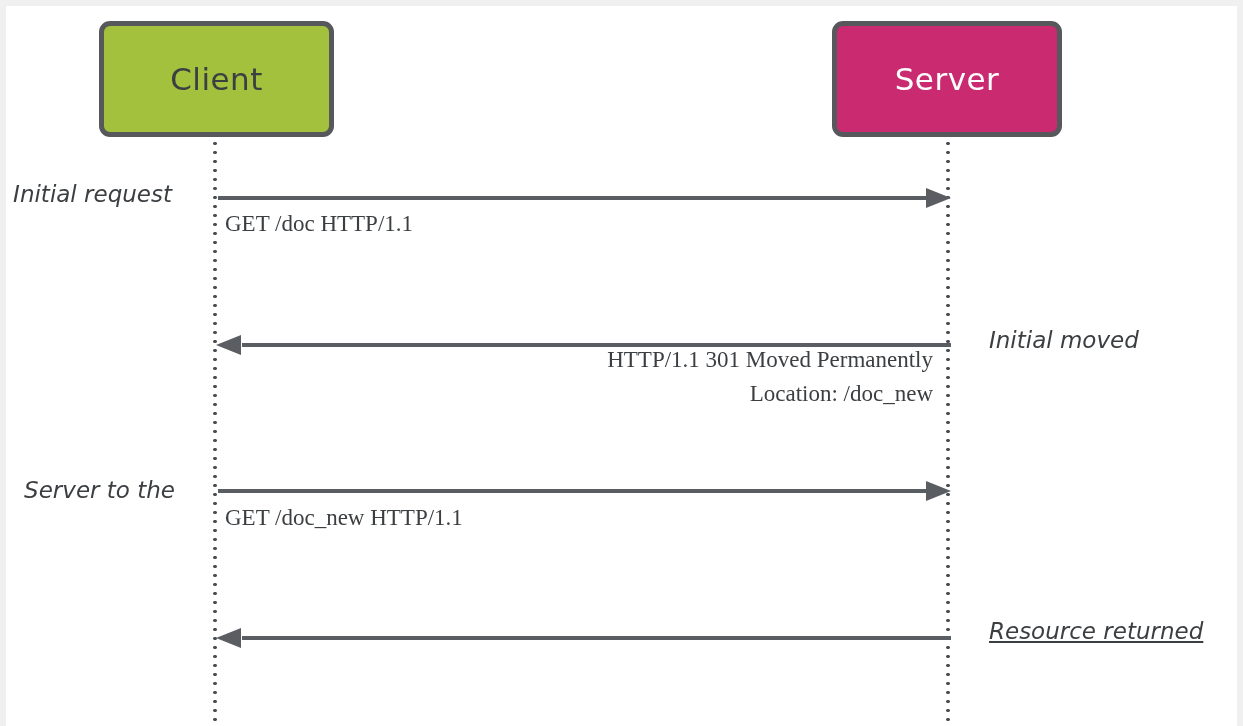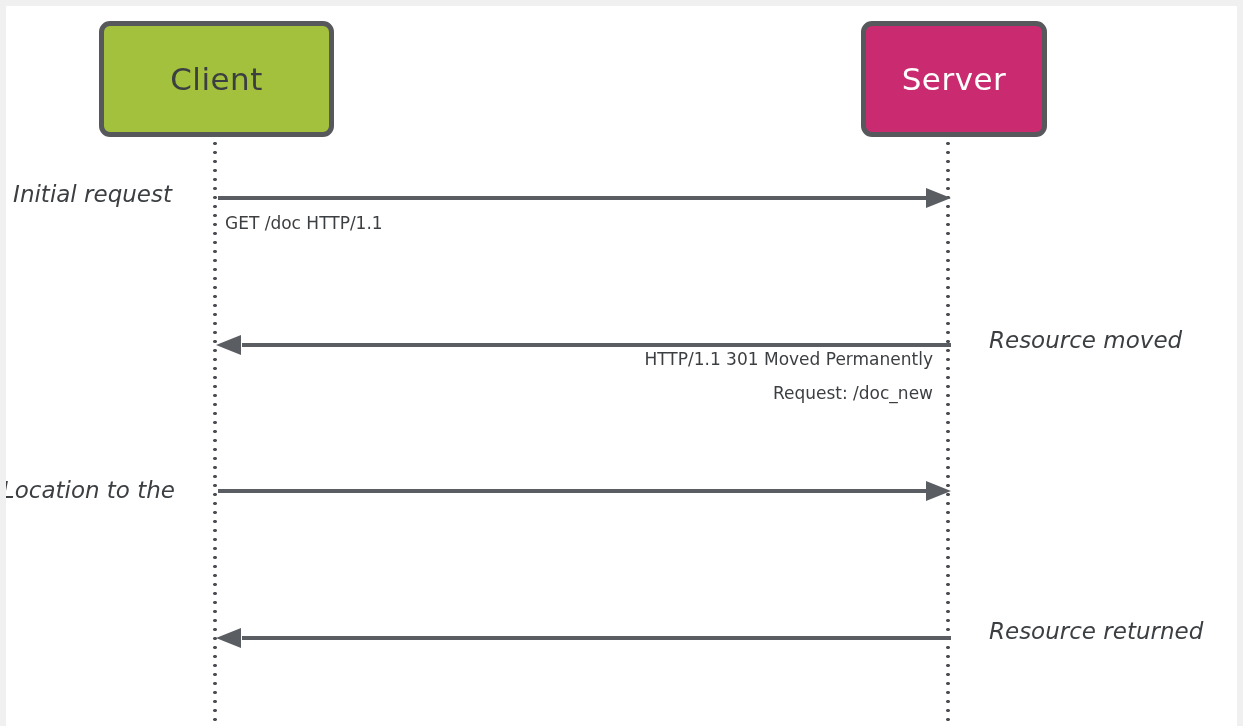--- a/index.html
+++ b/index.html
@@ -25,21 +25,21 @@
   .actor-box{
     position:absolute;
     top:12px;height:116px;
     border:5px solid var(--box-border);
     border-radius:11px;
     display:flex;align-items:center;justify-content:center;
     font-size:31px;
     letter-spacing:0.5px;
   }
   .actor-client{left:90px;width:235px;background:var(--client-fill);color:var(--dark-text);}
-  .actor-server{left:852px;width:186px;background:var(--server-fill);color:var(--light-text);}
+  .actor-server{left:823px;width:230px;background:var(--server-fill);color:var(--light-text);}
   .lifeline{
     position:absolute;
     top:130px;height:596px;width:4px;
     background-image:radial-gradient(circle,var(--dot) 1.7px,transparent 1.9px);
     background-size:4px 9px;
     background-repeat:repeat-y;
     background-position:center top;
   }
   .lifeline-client{left:204px;}
   .lifeline-server{left:937px;}
@@ -52,23 +52,24 @@
   .head{
     position:absolute;width:0;height:0;top:-10px;
     border-top:10px solid transparent;
     border-bottom:10px solid transparent;
   }
   .head-right{border-left:25px solid var(--line);}
   .head-left{border-right:25px solid var(--line);}
   .msg{
     position:absolute;
     color:var(--dark-text);
-    font-size:17px;
+    font-size:23px;
     line-height:31px;
     white-space:nowrap;
+    font-family:Liberation Serif, serif;
   }
   .msg-right{text-align:right;}
   .note{
     position:absolute;
     color:var(--dark-text);
     font-size:23px;
     font-style:italic;
     line-height:29px;
     white-space:nowrap;
   }
@@ -107,29 +108,32 @@
   <div class="arrow" style="top:626px;">
     <div class="shaft" style="left:230px;width:709px;"></div>
     <div class="head head-left" style="left:204px;"></div>
   </div>
 
   <div class="msg" style="left:213px;top:196px;">
     <div>GET /doc HTTP/1.1</div>
   </div>
   <div class="msg msg-right" style="right:310px;top:332px;">
     <div>HTTP/1.1 301 Moved Permanently</div>
-    <div>Request: /doc_new</div>
+    <div>Location: /doc_new</div>
+  </div>
+  <div class="msg" style="left:213px;top:490px;">
+    <div>GET /doc_new HTTP/1.1</div>
   </div>
 
   <div class="note note-left" style="right:1071px;top:168px;">
     <div>Initial request</div>
   </div>
   <div class="note" style="left:977px;top:314px;">
-    <div>Resource moved</div>
+    <div>Initial moved</div>
   </div>
   <div class="note note-left" style="right:1068px;top:464px;">
-    <div>Location to the</div>
+    <div>Server to the</div>
   </div>
-  <div class="note" style="left:977px;top:605px;">
+  <div class="note" style="left:977px;top:605px;text-decoration:underline;">
     <div>Resource returned</div>
   </div>
 
 </div>
 
 </body></html>

